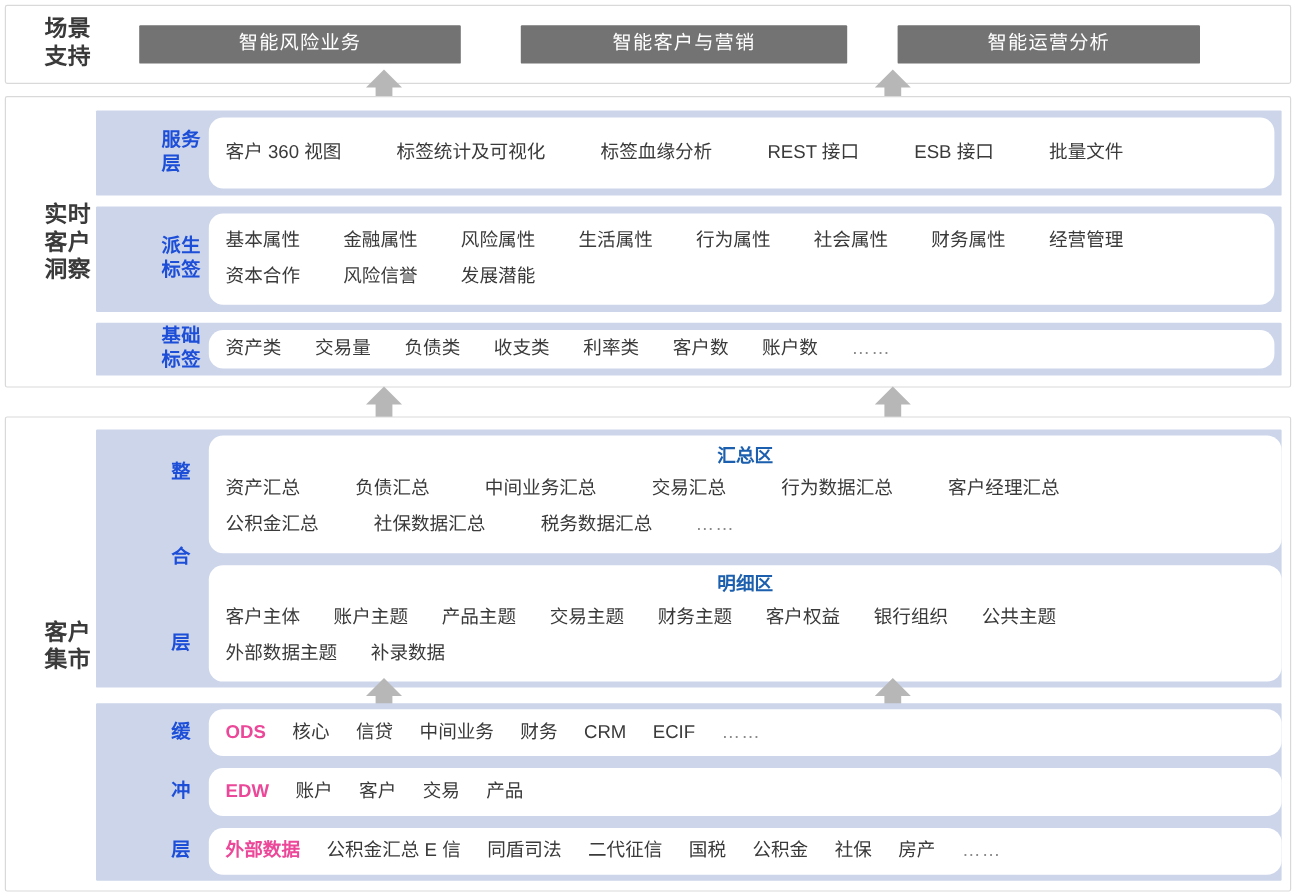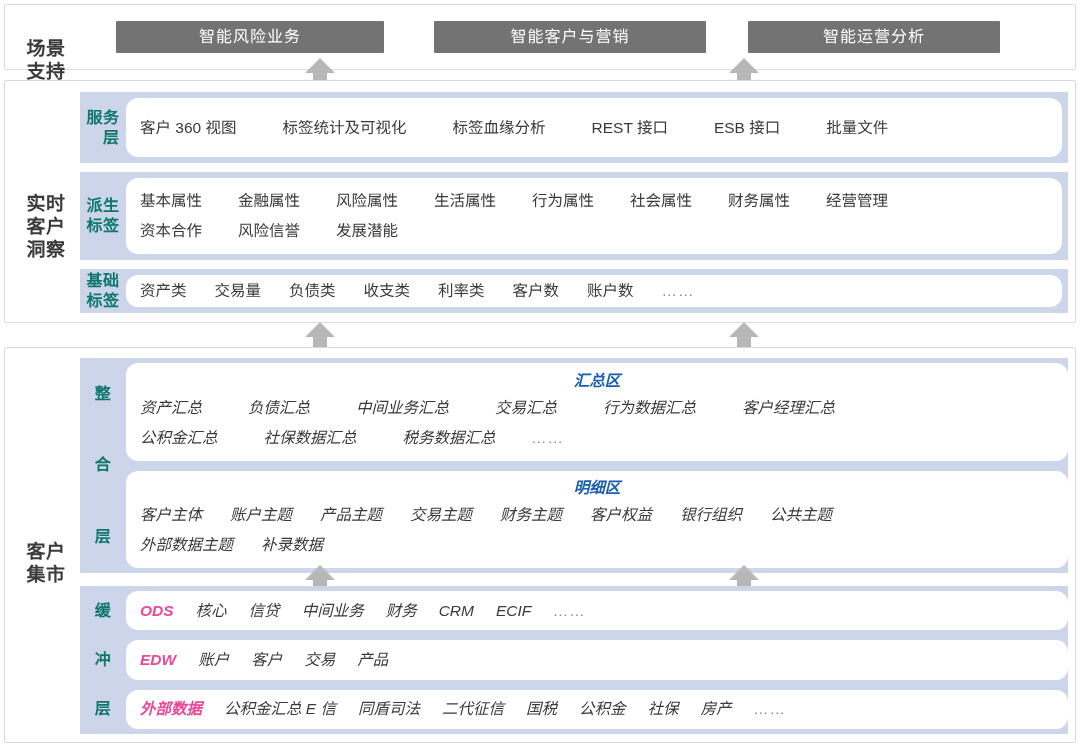--- a/index.html
+++ b/index.html
@@ -37,24 +37,23 @@
   #panel-insight { left: 4px;  top: 80px;  width: 1072px; height: 243px; }
   #panel-mart    { left: 4px;  top: 347px; width: 1072px; height: 396px; }
 
   
   .group-label {
     position: absolute;
     font-weight: bold;
     font-size: 19px;
     line-height: 23px;
     color: #3a3a3a;
-    text-align: center;
+    text-align: right;
     letter-spacing: 0.5px;
     white-space: pre-line;
-    margin-top: 24px;
   }
   #label-scene   { left: 16px; top: 13px;  width: 60px; }
   #label-insight { left: 16px; top: 168px; width: 60px; }
   #label-mart    { left: 16px; top: 516px; width: 60px; }
 
   
   .scene-btn {
     position: absolute;
     top: 21px;
     height: 32px;
@@ -80,24 +79,25 @@
     border-radius: 1px;
   }
   .band-label {
     flex: 0 0 46px;
     display: flex;
     align-items: center;
     justify-content: center;
     font-size: 16px;
     font-weight: bold;
     line-height: 20px;
-    color: #0f766e;
-    text-align: right;
+    color: #1d4ed8;
+    text-align: left;
     white-space: pre-line;
     letter-spacing: 0.5px;
+    margin-left: 48px;
   }
   .band-label.spread {
     flex-direction: column;
     justify-content: space-around;
     font-weight: bold;
   }
   .band-body {
     flex: 1 1 auto;
     background: #ffffff;
     margin: 6px 6px 6px 0;
@@ -141,21 +141,21 @@
 
   #band-integrate { left: 80px; top: 358px; width: 988px; height: 215px; flex-direction: row; }
   #band-buffer    { left: 80px; top: 586px; width: 988px; height: 148px; flex-direction: row; }
 
   .stacked-bodies {
     flex: 1 1 auto;
     display: flex;
     flex-direction: column;
     justify-content: center;
   }
-  .stacked-bodies .band-body { margin: 5px 0 5px 0; font-style: italic; }
+  .stacked-bodies .band-body { margin: 5px 0 5px 0; }
   #band-integrate .sub-body { height: 94px; }
   #band-buffer   .sub-body  { height: 38px; }
 
   
   .arrow-up {
     position: absolute;
     width: 34px;
     height: 34px;
     color: #b7b7b7;
   }

